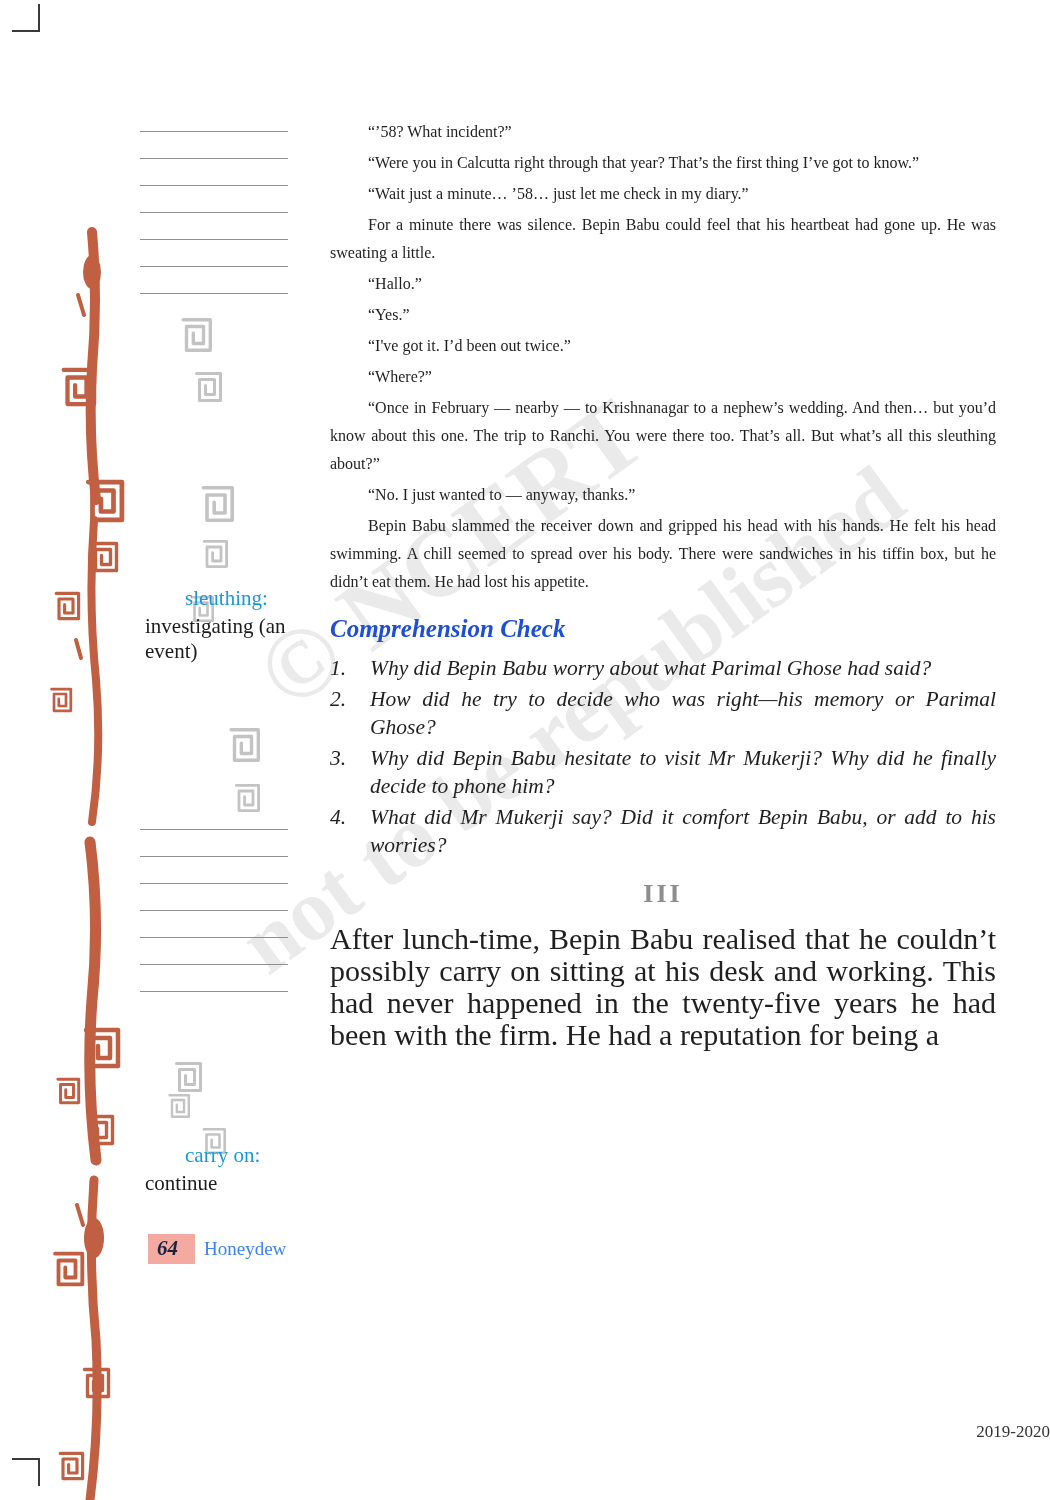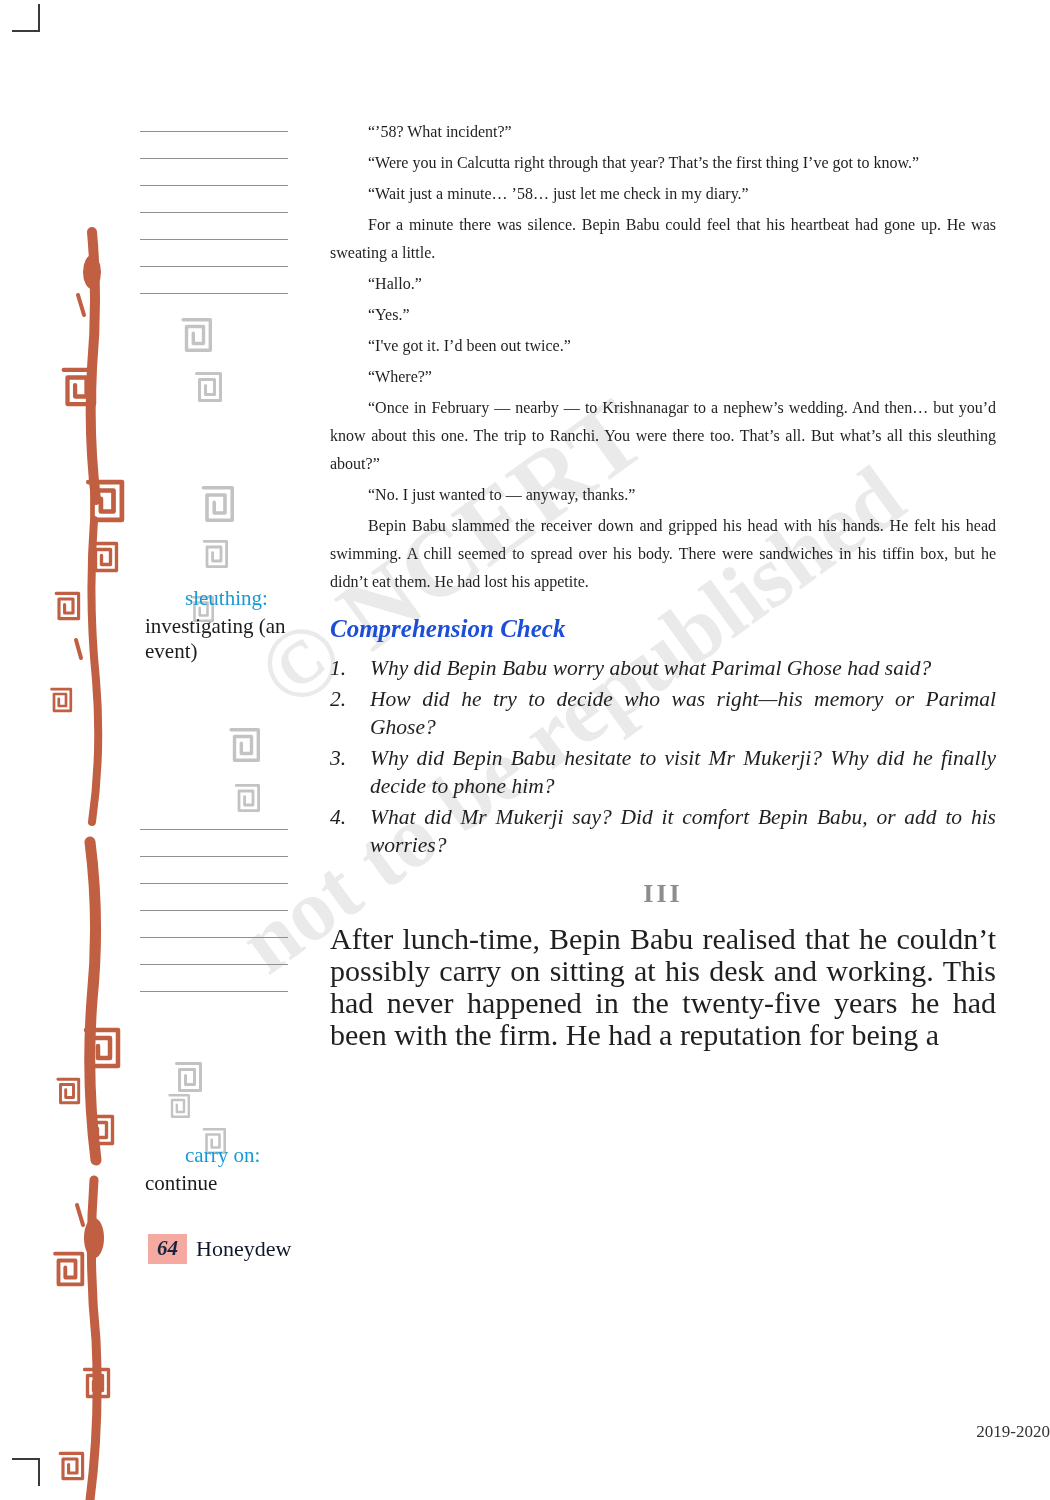--- a/index.html
+++ b/index.html
@@ -47,22 +47,22 @@
   .q{display:flex;margin:0 0 3px 0;font-style:italic;font-size:21.5px;line-height:28px;}
   .qn{flex:none;width:40px;}
   .qt{flex:1;text-align:justify;}
   .section-num{margin:20px 0 14px 0;text-align:center;color:#8d8d8d;
                font-weight:bold;font-size:26px;letter-spacing:3px;}
   .section-para{margin:0;font-size:30px;line-height:32px;text-align:justify;}
 
   
   .pagebar{position:absolute;left:148px;top:1234px;z-index:1;display:flex;align-items:center;}
   .pagenum-box{display:inline-block;background:#f4a9a1;color:#17243d;font-weight:bold;
-               font-style:italic;font-size:21px;padding:2px 9px 3px 9px;}
-  .book-title{margin-left:9px;font-size:22px;color:#0f172a;}
+               font-style:italic;font-size:21px;padding:2px 17px 3px 9px;}
+  .book-title{margin-left:9px;font-size:19px;color:#3b82f6;}
   .year-footer{position:absolute;left:0;top:1422px;width:100%;text-align:right;
                font-size:17px;color:#333;z-index:1;}
 </style>
 </head>
 <body>
 
 <div class="page">
 
   <div class="watermark">
     <div class="wline1">© NCERT</div>

